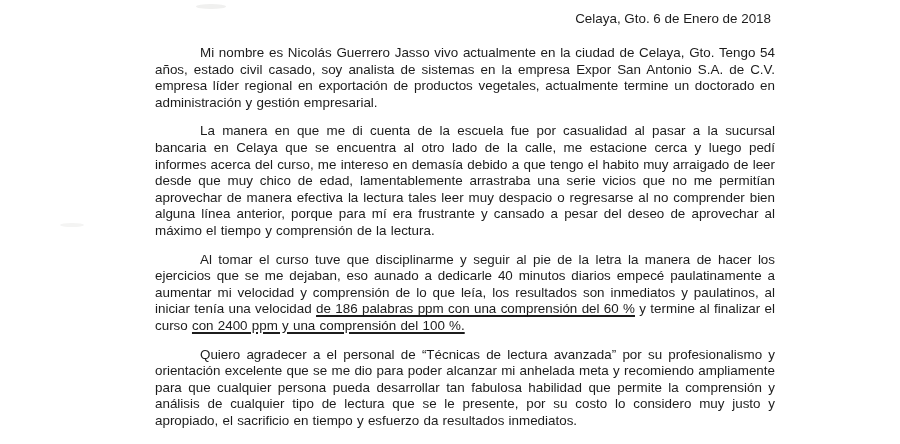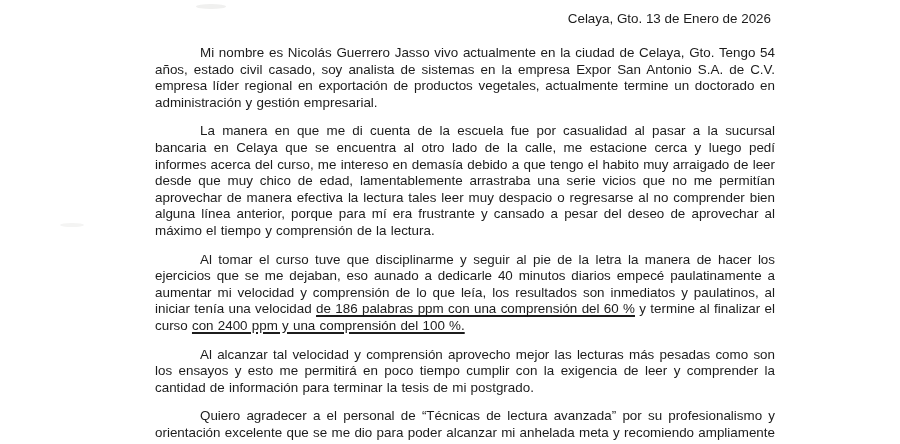--- a/index.html
+++ b/index.html
@@ -65,27 +65,26 @@
   }
 </style>
 </head>
 <body>
 
 <div class="page">
   <div class="artifact-top"></div>
   <div class="artifact-left"></div>
 
   <div class="content">
-    <div class="date-line">Celaya, Gto. 13 de Enero de 2026</div>
+    <div class="date-line">Celaya, Gto. 6 de Enero de 2018</div>
 
     <div class="letter-body">
       <p>Mi nombre es Nicolás Guerrero Jasso vivo actualmente en la ciudad de Celaya, Gto. Tengo 54 años, estado civil casado, soy analista de sistemas en la empresa Expor San Antonio S.A. de C.V. empresa líder regional en exportación de productos vegetales, actualmente termine un doctorado en administración y gestión empresarial.</p>
 
       <p>La manera en que me di cuenta de la escuela fue por casualidad al pasar a la sucursal bancaria en Celaya que se encuentra al otro lado de la calle, me estacione cerca y luego pedí informes acerca del curso, me intereso en demasía debido a que tengo el habito muy arraigado de leer desde que muy chico de edad, lamentablemente arrastraba una serie vicios que no me permitían aprovechar de manera efectiva la lectura tales leer muy despacio o regresarse al no comprender bien alguna línea anterior, porque para mí era frustrante y cansado a pesar del deseo de aprovechar al máximo el tiempo y comprensión de la lectura.</p>
 
       <p><span>Al tomar el curso tuve que disciplinarme y seguir al pie de la letra la manera de hacer los ejercicios que se me dejaban, eso aunado a dedicarle 40 minutos diarios empecé paulatinamente a aumentar mi velocidad y comprensión de lo que leía, los resultados son inmediatos y paulatinos, al iniciar tenía una velocidad </span><span class="hl">de 186 palabras ppm con una comprensión del 60 %</span><span> y termine al finalizar el curso </span><span class="hl">con 2400 ppm y una comprensión del 100 %.</span></p>
 
-      <p>Al alcanzar tal velocidad y comprensión aprovecho mejor las lecturas más pesadas como son los ensayos y esto me permitirá en poco tiempo cumplir con la exigencia de leer y comprender la cantidad de información para terminar la tesis de mi postgrado.</p>
 
       <p>Quiero agradecer a el personal de “Técnicas de lectura avanzada” por su profesionalismo y orientación excelente que se me dio para poder alcanzar mi anhelada meta y recomiendo ampliamente para que cualquier persona pueda desarrollar tan fabulosa habilidad que permite la comprensión y análisis de cualquier tipo de lectura que se le presente, por su costo lo considero muy justo y apropiado, el sacrificio en tiempo y esfuerzo da resultados inmediatos.</p>
     </div>
   </div>
 </div>
 
 </body></html>

